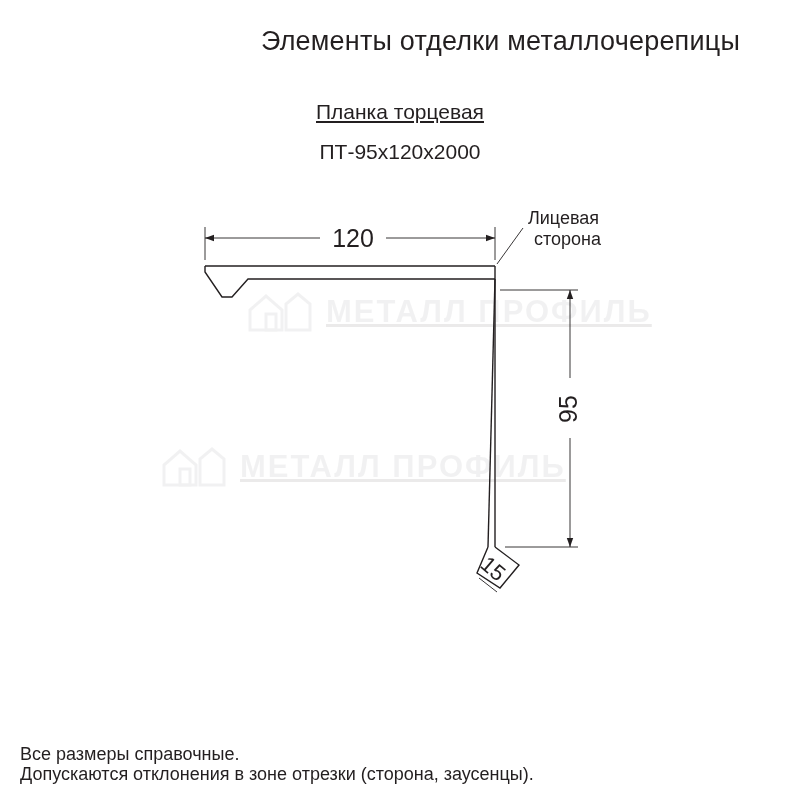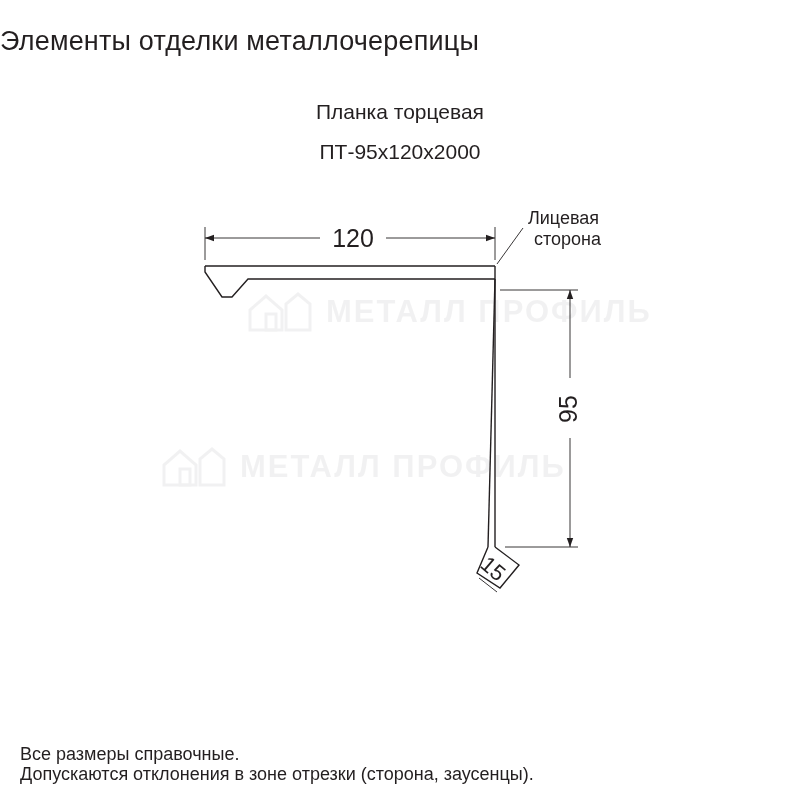--- a/index.html
+++ b/index.html
@@ -14,31 +14,32 @@
     background: #ffffff;
     overflow: hidden;
     font-family: "Liberation Sans", sans-serif;
     color: #231f20;
   }
   .title {
     position: absolute;
     left: 0;
     top: 26px;
     width: 740px;
-    text-align: left;
+    text-align: right;
     font-size: 27px;
     letter-spacing: 0.2px;
   }
   .subtitle {
     position: absolute;
     left: 0;
     top: 100px;
     width: 800px;
     text-align: center;
     font-size: 21px;
+    text-decoration: underline;
   }
   .code {
     position: absolute;
     left: 0;
     top: 140px;
     width: 800px;
     text-align: center;
     font-size: 21px;
   }
   .notes {
@@ -66,21 +67,21 @@
   .wm-text {
     font-family: "Liberation Sans", sans-serif;
     font-weight: bold;
     font-size: 31px;
     letter-spacing: 2px;
     color: #6d6e71;
     white-space: nowrap;
   }
   .wm1 { left: 246px; top: 290px; }
   .wm2 { left: 160px; top: 445px; }
-  .wm-row { display: flex; align-items: center; }
+  .wm-row { display: flex; align-items: center; text-decoration: underline; }
   .wm-logo { margin-right: 14px; }
 </style>
 </head>
 <body>
 
 <div id="page">
 
   <div class="wm wm1">
     <div class="wm-row">
       <svg class="wm-logo" width="66" height="44" viewBox="0 0 66 44">

